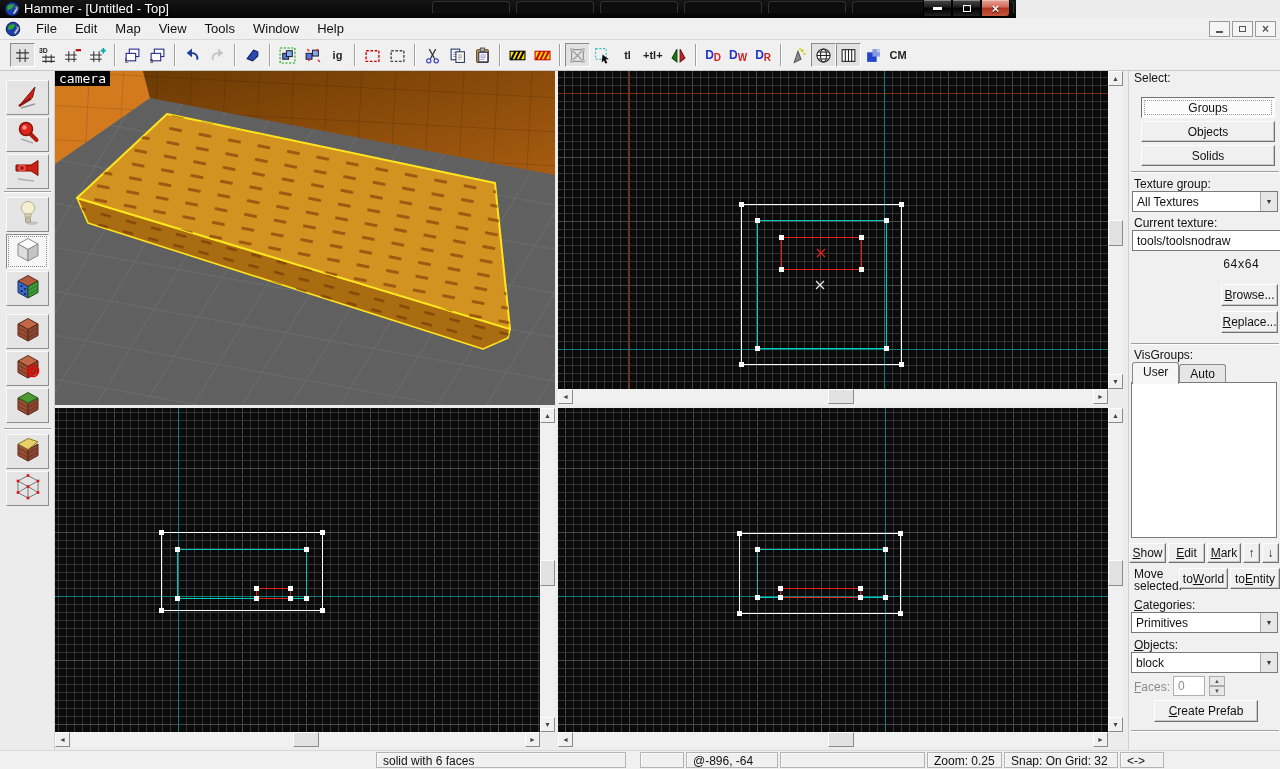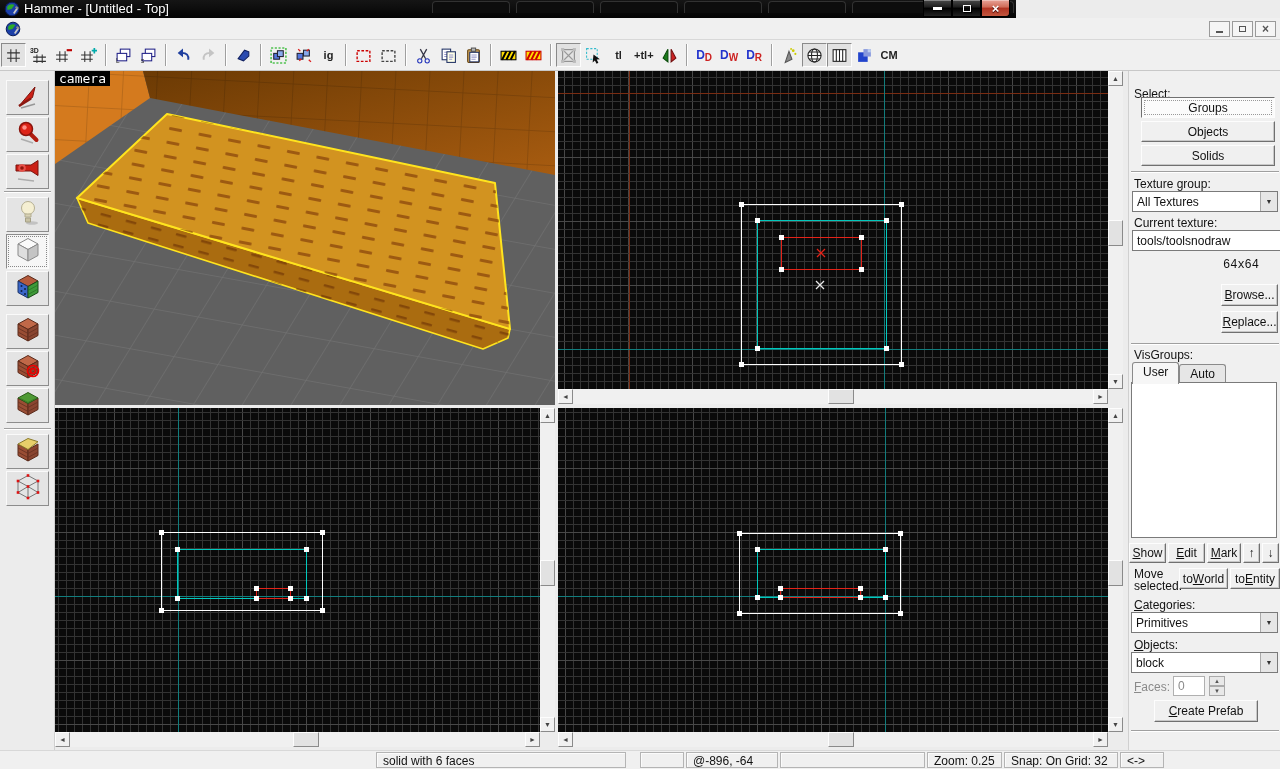--- a/index.html
+++ b/index.html
@@ -23,21 +23,21 @@
   #menubar{position:absolute;left:0;top:18px;width:1280px;height:22px;background:#f0f0f0;border-bottom:1px solid #d8d8d8;display:flex;align-items:center;}
   #app-icon{width:16px;height:16px;margin:0 6px 0 5px;}
   .menuitem{padding:3px 9px;font-size:13px;color:#111;}
   #mdi-buttons{position:absolute;right:4px;top:3px;display:flex;gap:2px;}
   .mdibtn{width:21px;height:16px;background:#f5f5f5;border:1px solid #9a9a9a;display:flex;align-items:center;justify-content:center;}
   .mdibtn .bar{width:7px;height:2px;background:#555;margin-top:6px;}
   .mdibtn .box{width:7px;height:6px;border:1px solid #555;}
   .mdibtn .x{color:#555;font-size:12px;font-weight:bold;line-height:1;}
 
   
-  #toolbar{position:absolute;left:0;top:40px;width:1280px;height:31px;background:#f0f0f0;border-bottom:1px solid #c8c8c8;display:flex;align-items:center;padding-left:1px;}
+  #toolbar{position:absolute;left:0;top:40px;width:1280px;height:31px;background:#f0f0f0;border-bottom:1px solid #c8c8c8;display:flex;align-items:center;padding-left:10px;}
   .tgroup{display:flex;align-items:center;}
   .tsep{width:2px;height:22px;border-left:1px solid #9f9f9f;border-right:1px solid #fff;margin:0 4px;}
   .tbtn{min-width:25px;height:24px;padding:0 2px;display:flex;align-items:center;justify-content:center;border:1px solid transparent;background:transparent;}
   .tbtn.pressed{border-color:#8a8a8a #fdfdfd #fdfdfd #8a8a8a;background:#e2e2e2;}
   .tbtn.disabled{opacity:.45;}
   .tbtn svg{display:block;}
   .ttext{font-size:11px;font-weight:bold;color:#222;letter-spacing:0;white-space:nowrap;}
   .tt1{font-size:12px;font-weight:bold;color:#2233cc;}
   .tt2{font-size:10px;font-weight:bold;color:#cc2222;position:relative;top:2px;}
 
@@ -130,20 +130,29 @@
     </div>
   </div>
 
   <div id="menubar">
     <svg id="app-icon" viewBox="0 0 16 16">
       <circle cx="8" cy="8" r="6.8" fill="#1b3fa8" stroke="#0a1c58"></circle>
       <path d="M3 6.5C4 3.5 8 2.5 10.5 4L7.5 8 3.5 9z" fill="#2aaa2a"></path>
       <path d="M9 12l4-6 1.5 1-4 6z" fill="#c8c8c8"></path>
       <path d="M12 5l2.5 1.5-1 1.8L11 6.8z" fill="#8a8a8a"></path>
     </svg>
+    <div id="menu-items" style="display:flex;">
+        <div class="menuitem">File</div>
+        <div class="menuitem">Edit</div>
+        <div class="menuitem">Map</div>
+        <div class="menuitem">View</div>
+        <div class="menuitem">Tools</div>
+        <div class="menuitem">Window</div>
+        <div class="menuitem">Help</div>
+      </div>
     <div id="mdi-buttons">
       <div class="mdibtn">
           <div class="bar"></div>
         </div>
       <div class="mdibtn">
           <div class="box"></div>
         </div>
       <div class="mdibtn">
           <span class="x">×</span>
         </div>
@@ -979,21 +988,21 @@
       <div class="sbthumb"></div>
       <div class="sbbtn" style="bottom:0;left:0">▼</div>
     </div>
   <div class="hsb" id="sbSideH">
       <div class="sbbtn" style="left:0;top:0">◄</div>
       <div class="sbthumb"></div>
       <div class="sbbtn" style="right:0;top:0">►</div>
     </div>
 
   <div id="sidebar">
-    <div class="lbl" style="top:16px">Select:</div>
+    <div class="lbl" style="top:0">Select:</div>
     <div class="sbtn active" style="left:12px;top:26px;width:134px;height:21px">Groups</div>
     <div class="sbtn" style="left:12px;top:50px;width:134px;height:21px">Objects</div>
     <div class="sbtn" style="left:12px;top:74px;width:134px;height:21px">Solids</div>
     <div class="divider" style="top:100px"></div>
 
     <div class="lbl" style="top:106px">Texture group:</div>
     <div class="combo" style="left:3px;top:120px;width:146px">
       <span class="val">All Textures</span>
       <span class="arrowbtn">▼</span>
     </div>

